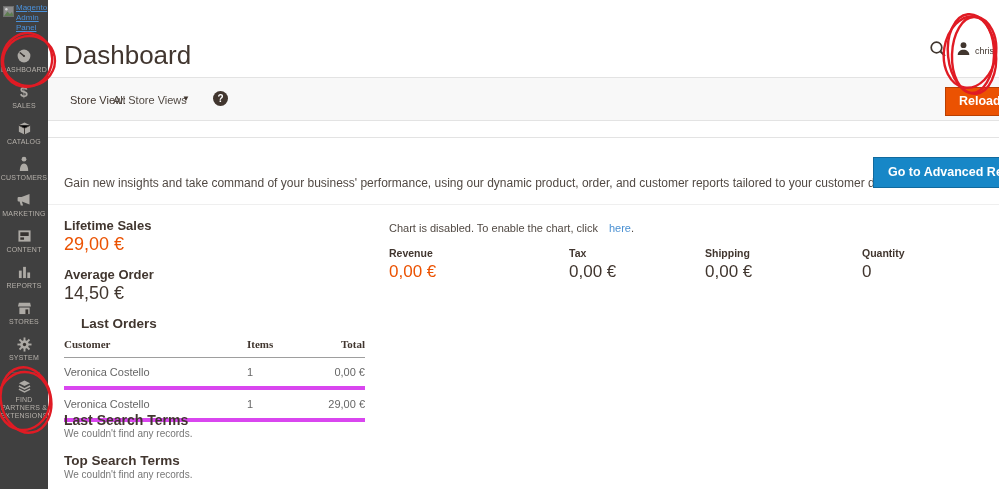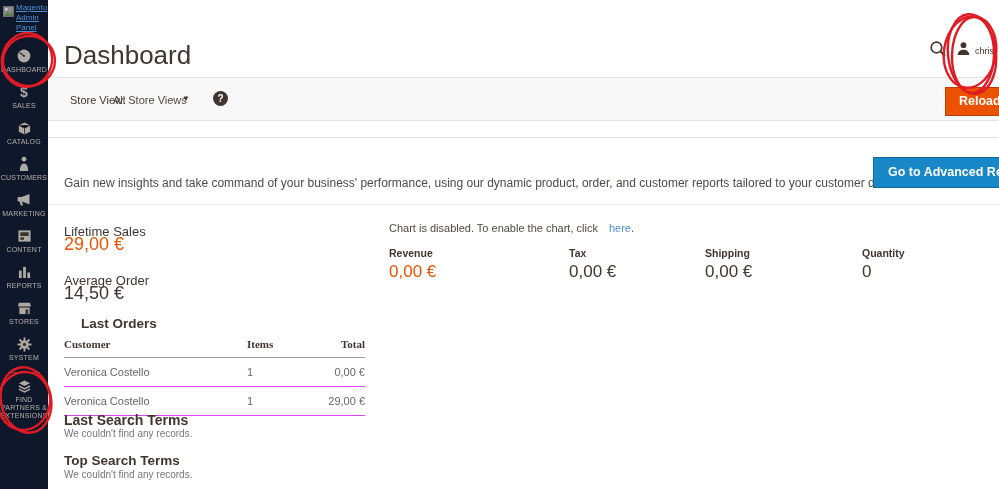--- a/index.html
+++ b/index.html
@@ -5,21 +5,21 @@
   * { margin:0; padding:0; box-sizing:border-box; }
   html,body { background:#fff; }
   #canvas {
     position:relative; width:999px; height:489px; overflow:hidden;
     font-family:"Liberation Sans","DejaVu Sans",sans-serif; background:#fff;
   }
 
   
   .sidebar {
     position:absolute; left:0; top:0; width:48px; height:489px;
-    background:#0f172a; z-index:5;
+    background:#404040; z-index:5;
   }
   .logo {
     display:flex; gap:2px; padding:3px 2px 4px 3px; cursor:pointer;
   }
   .logo-text {
     color:#4a90d9; font-size:8px; line-height:10px; text-decoration:underline;
   }
   .menu { display:flex; flex-direction:column; margin-top:6px; }
   .menu-item {
     height:36px; display:flex; flex-direction:column; align-items:center;
@@ -77,21 +77,21 @@
 
   .adv-title { position:absolute; left:16px; top:31px; font-size:13.5px; font-weight:bold; color:#41362f; }
   .adv-desc  { position:absolute; left:16px; top:54px; font-size:12px; color:#514943; width:800px; white-space:nowrap; }
   .adv-btn {
     position:absolute; left:825px; top:35px; height:31px; width:200px;
     background:#1787c7; color:#fff; border:1px solid #116a9e; font-size:12.5px;
     font-weight:bold; text-align:left; padding:0 0 0 14px; line-height:29px;
     cursor:pointer; white-space:nowrap;
   }
 
-  .stat-label { font-size:13px; font-weight:normal; color:#41362f;margin-top:6px; }
+  .stat-label { font-size:13px; font-weight:bold; color:#41362f; }
   .stat-value { font-size:18px; color:#41362f; }
   .stat-value.orange { color:#eb5202; }
   .lifetime-label { position:absolute; left:16px; top:96px; }
   .lifetime-value { position:absolute; left:16px; top:112px; }
   .avgorder-label { position:absolute; left:16px; top:145px; }
   .avgorder-value { position:absolute; left:16px; top:161px; }
 
   .chart-notice { position:absolute; left:341px; top:100px; font-size:11px; color:#514943; }
   .chart-notice a { color:#4a90d2; text-decoration:none; cursor:pointer;margin-left:8px; }
 
@@ -108,21 +108,21 @@
     text-decoration:none; cursor:pointer;
   }
 
   .orders-title { position:absolute; left:16px; top:194px; font-size:13.5px; font-weight:bold; color:#41362f;padding-left:17px; }
   .orders-table { position:absolute; left:16px; top:213px; width:301px; border-collapse:collapse; }
   .orders-table th {
     font-size:11px; font-weight:bold; color:#41362f; text-align:left;
     padding:3px 0 7px 0; border-bottom:1px solid #9e9e9e;font-family:Liberation Serif, serif;
   }
   .orders-table td {
-    font-size:11px; color:#666; padding:8px 0; border-bottom:1px solid #d946ef;
+    font-size:11px; color:#666; padding:8px 0; border-bottom:4px solid #d946ef;
   }
   .col-items { width:60px; }
   .col-total { width:58px; text-align:right !important; }
 
   .lst-title { position:absolute; left:16px; top:290px; font-size:14px; font-weight:bold; color:#41362f; }
   .lst-empty { position:absolute; left:16px; top:306px; font-size:10px; color:#777; }
   .tst-title { position:absolute; left:16px; top:331px; font-size:13.5px; font-weight:bold; color:#41362f; }
   .tst-empty { position:absolute; left:16px; top:347px; font-size:10px; color:#777; }
 
   

